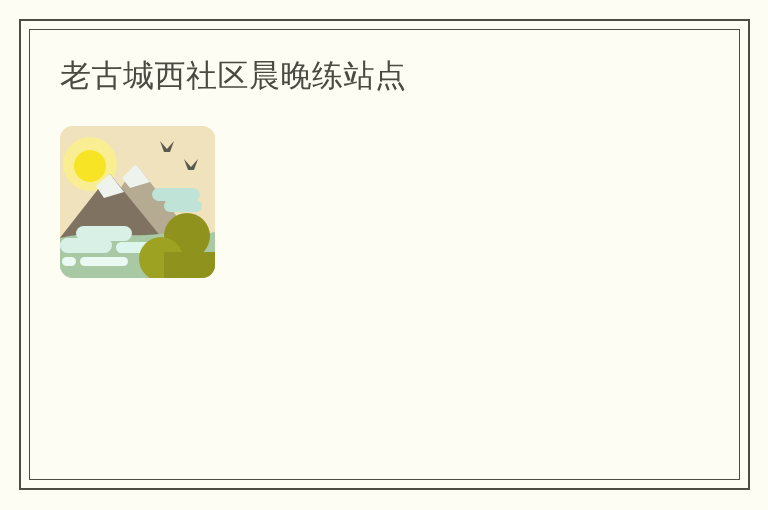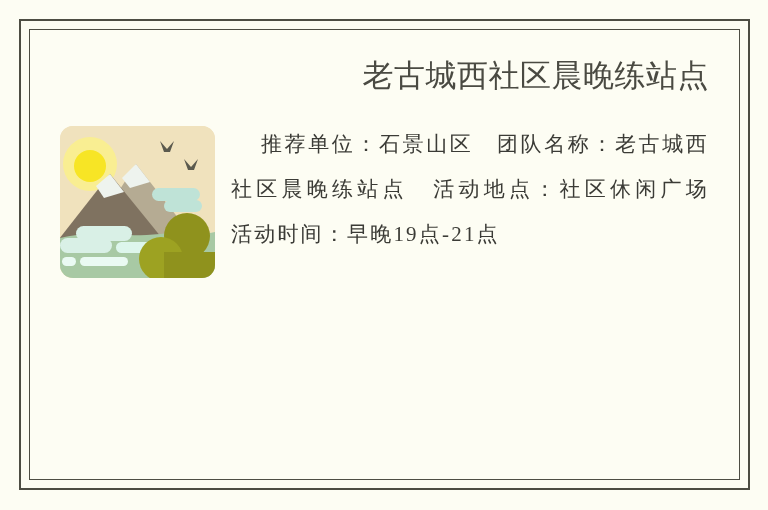--- a/index.html
+++ b/index.html
@@ -49,21 +49,20 @@
   
   .title {
     font-family: "Liberation Sans", "DejaVu Sans", sans-serif;
     font-size: 31px;
     line-height: 1.28;
     letter-spacing: 0.5px;
     color: #4a4a42;
     font-weight: 400;
     margin-bottom: 26px;
     white-space: nowrap;
-    text-align: right;
   }
 
   
   .body-block {
     position: relative;
     color: #3d3d38;
   }
 
   .thumb {
     float: left;
@@ -129,20 +128,19 @@
             <rect x="56" y="116" width="40" height="11" rx="5.5" fill="#ddf6ec"></rect>
             <rect x="20" y="131" width="48" height="9" rx="4.5" fill="#eafaf3"></rect>
             <rect x="2" y="131" width="14" height="9" rx="4.5" fill="#eafaf3"></rect>
 
             <circle cx="127" cy="110" r="23" fill="#8f921d"></circle>
             <circle cx="101" cy="133" r="22" fill="#9da222"></circle>
             <rect x="104" y="126" width="51" height="26" fill="#8f921d"></rect>
           </svg>
         </div>
 
-        <p class="body-text">推荐单位：石景山区　团队名称：老古城西社区晨晚练站点　活动地点：社区休闲广场　活动时间：早晚19点-21点</p>
 
         <div class="clear"></div>
       </div>
 
     </div>
   </div>
 </div>
 
 </body></html>

